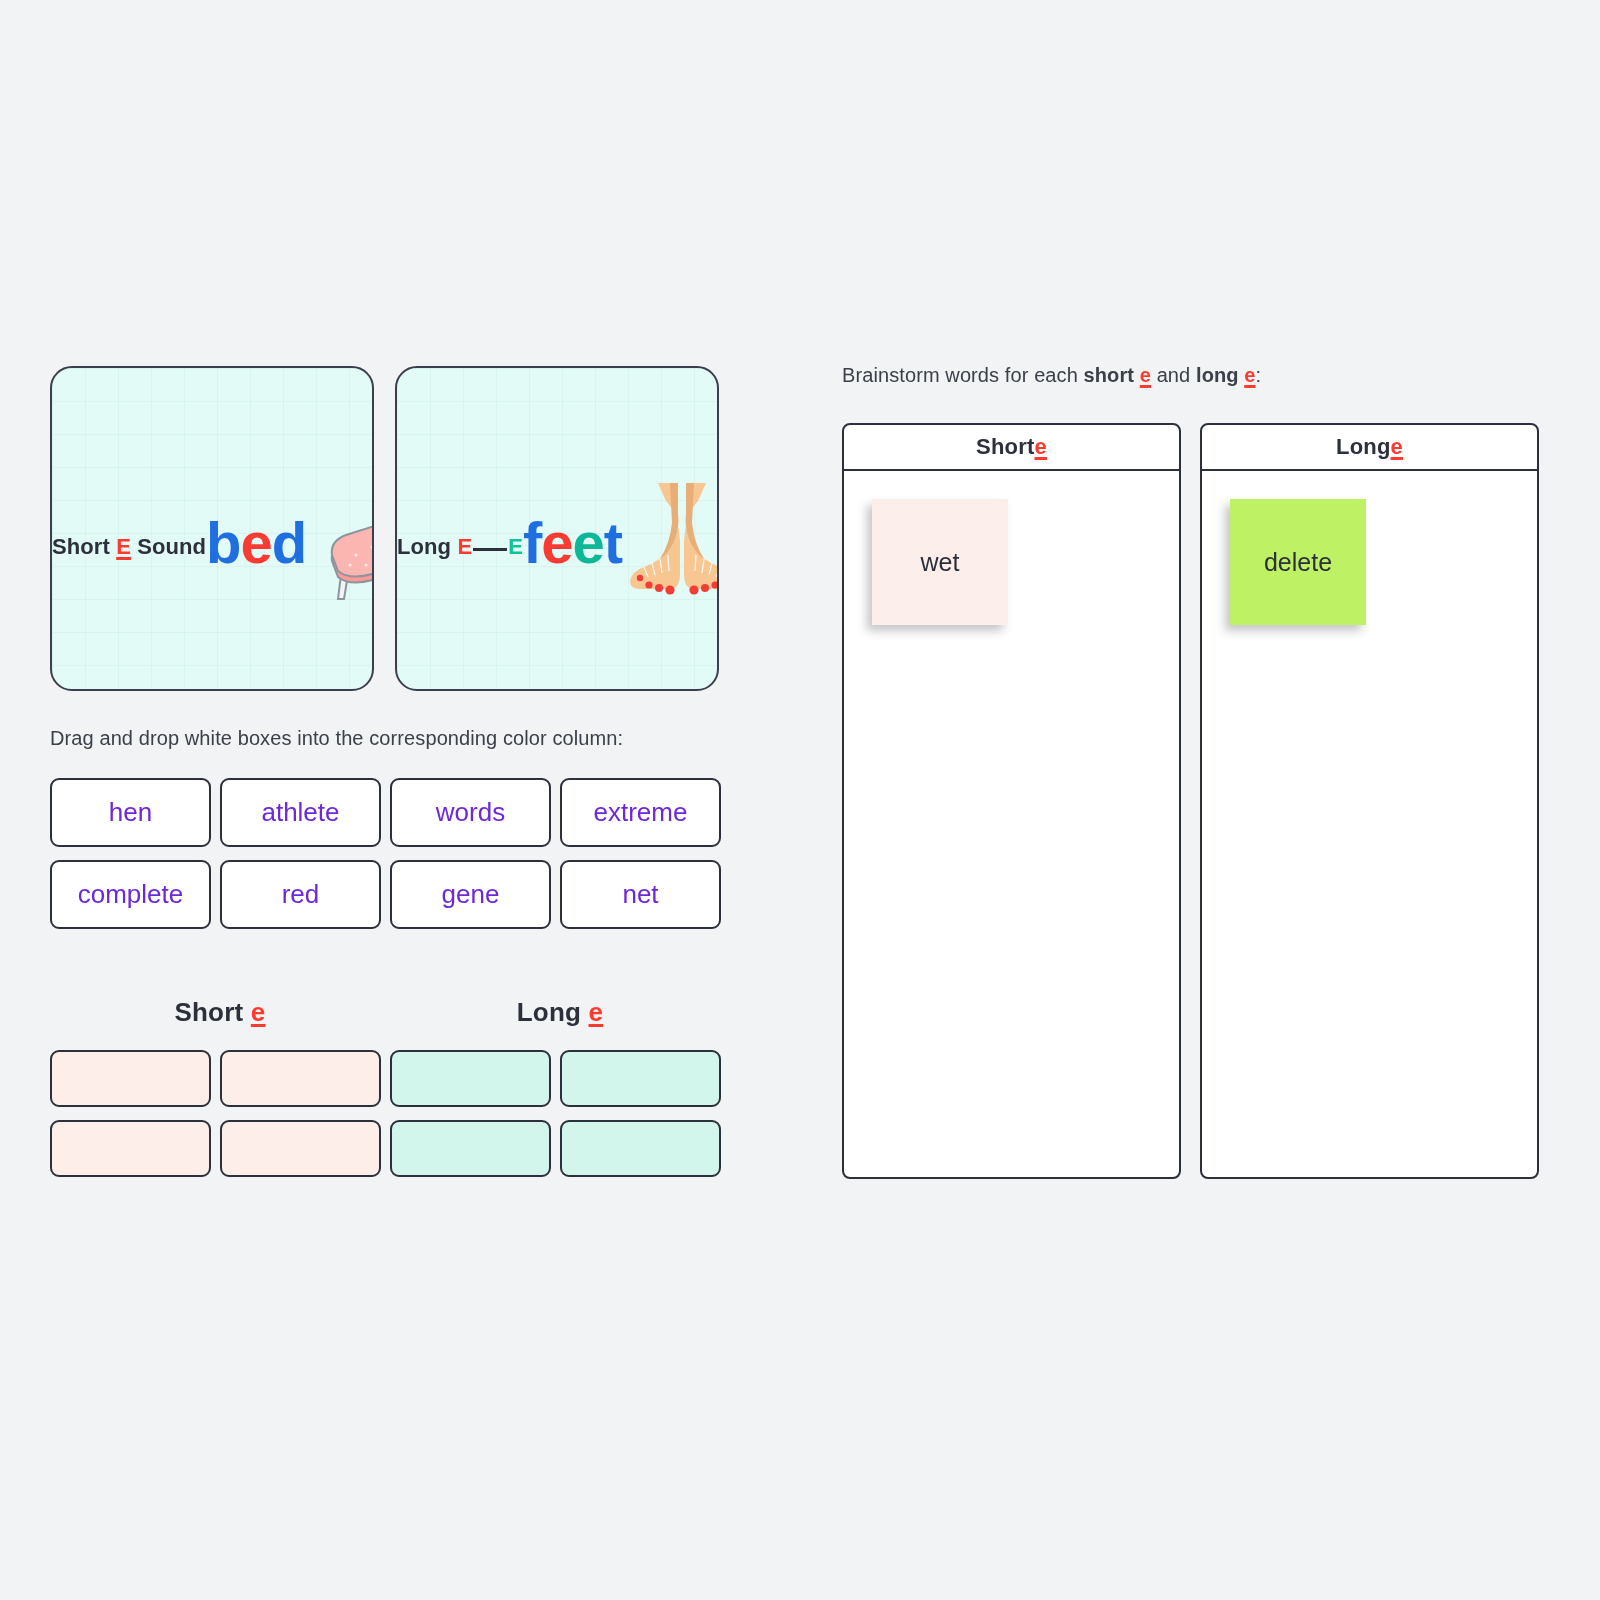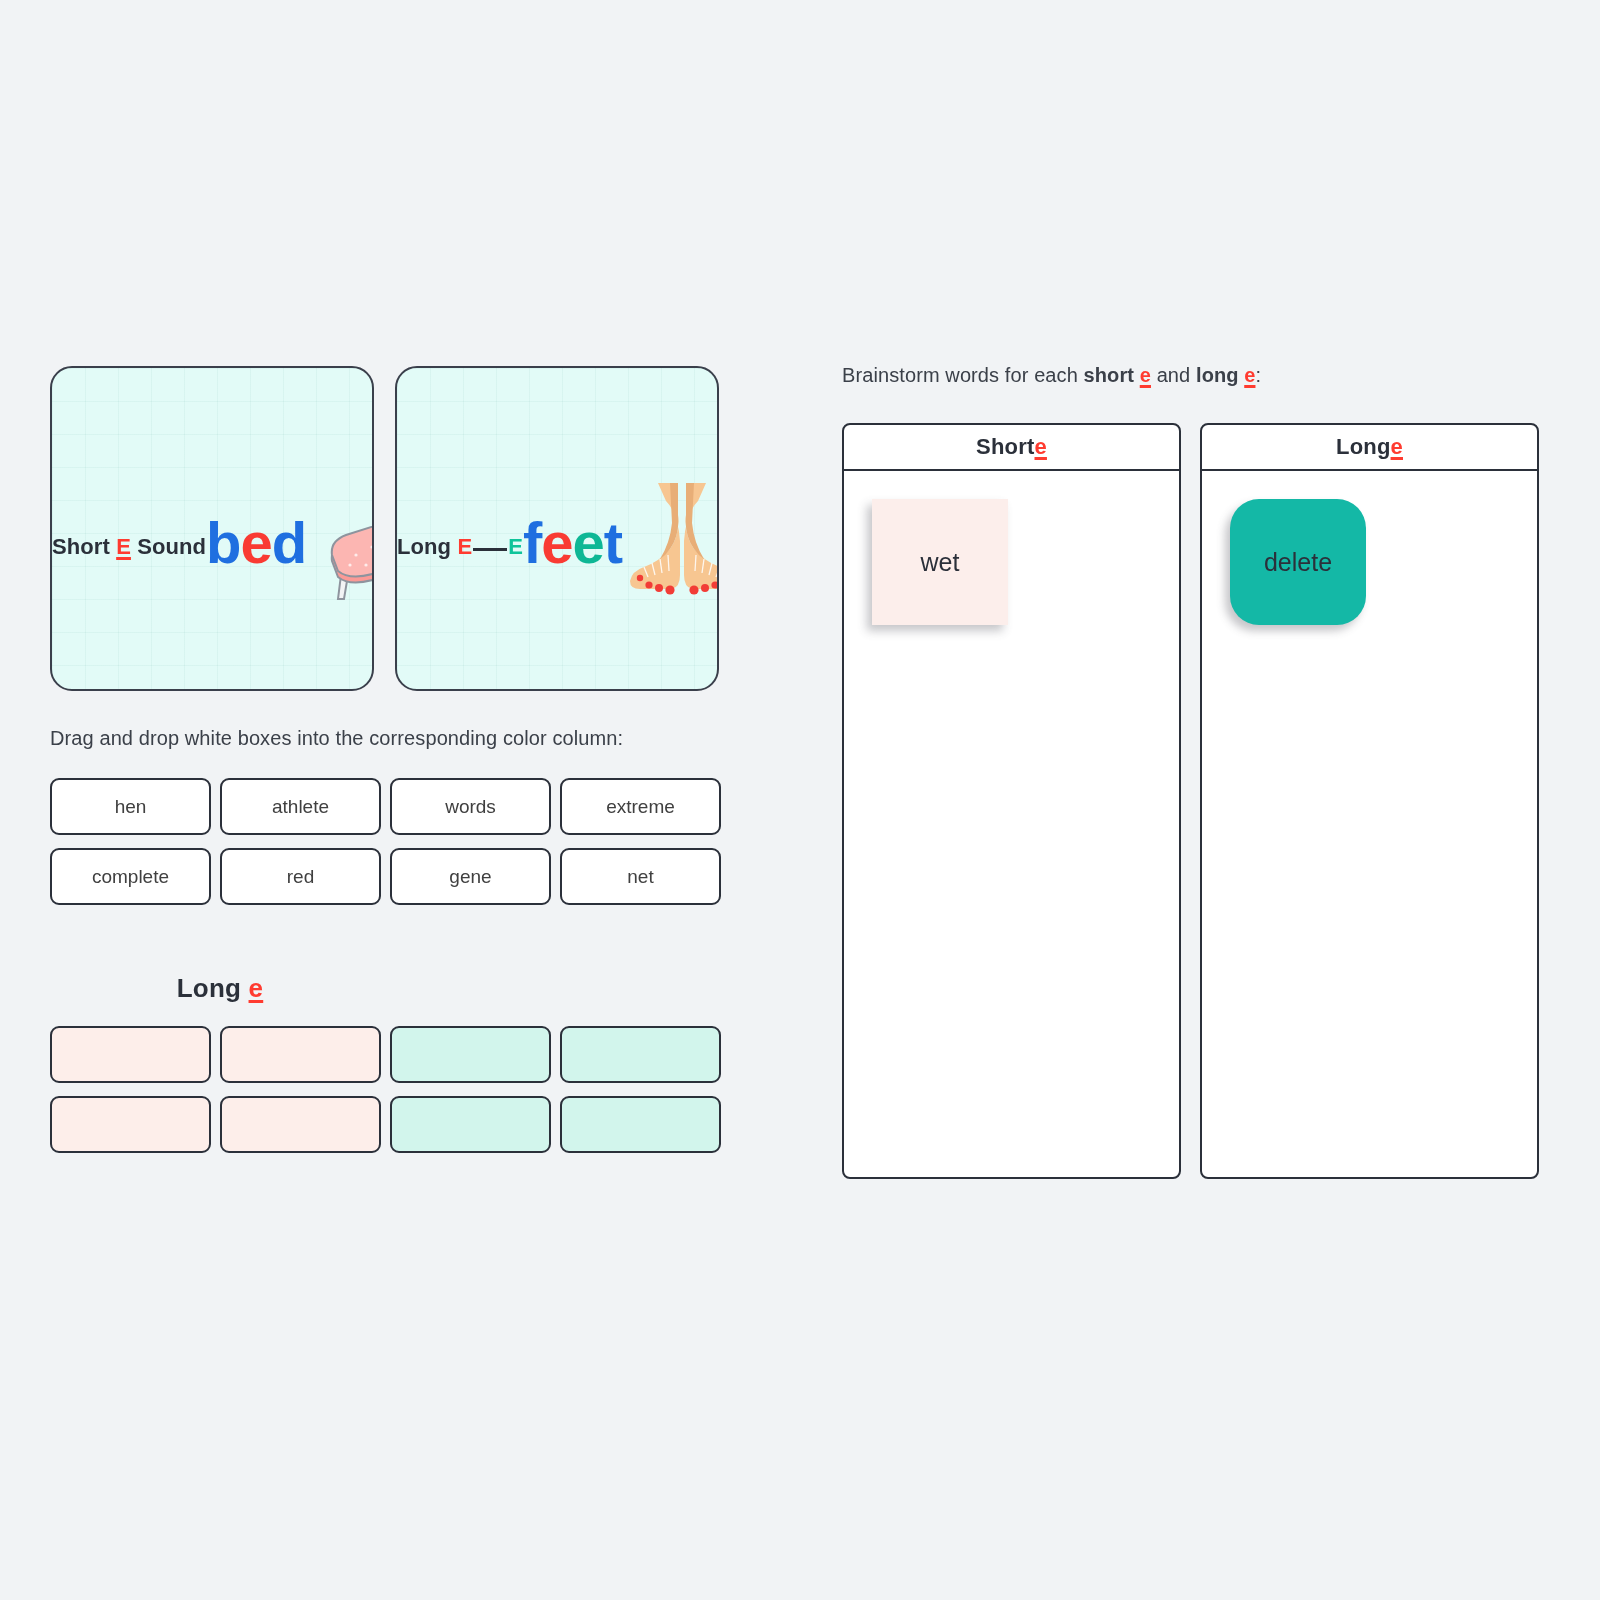--- a/index.html
+++ b/index.html
@@ -108,29 +108,29 @@
   }
 
   
   #word-bank {
     margin-top: 28px;
     display: grid;
     grid-template-columns: repeat(4, 161px);
     gap: 13px 9px;
   }
   .word-chip {
-    height: 57px;
+    height: 69px;
     background: #ffffff;
     border: 2px solid #2b303a;
     border-radius: 9px;
     display: flex;
     align-items: center;
     justify-content: center;
-    font-size: 19px;
-    color: #404040;
+    font-size: 26px;
+    color: #6d28d9;
     box-sizing: border-box;
   }
 
   
   #sort-headings {
     margin-top: 68px;
     display: flex;
   }
   .sort-heading {
     width: 340px;
@@ -204,21 +204,21 @@
     width: 136px;
     height: 126px;
     display: flex;
     align-items: center;
     justify-content: center;
     font-size: 25px;
     color: #2b303a;
     box-shadow: -5px 6px 9px rgba(70,70,80,.30);
   }
   .sticky-note.pink { background: #fceeeb; }
-  .sticky-note.teal { background: #14b8a6; border-radius: 29px; }
+  .sticky-note.teal { background: #bef264; }
 </style>
 </head>
 <body>
 
 <div id="left-column">
 
   <div id="sound-cards">
 
     <div class="sound-card">
       <div class="grid-overlay"></div>
@@ -319,20 +319,21 @@
     <div class="word-chip">athlete</div>
     <div class="word-chip">words</div>
     <div class="word-chip">extreme</div>
     <div class="word-chip">complete</div>
     <div class="word-chip">red</div>
     <div class="word-chip">gene</div>
     <div class="word-chip">net</div>
   </div>
 
   <div id="sort-headings">
+    <div class="sort-heading"><span>Short </span><span class="e-red-ul">e</span></div>
     <div class="sort-heading"><span>Long </span><span class="e-red-ul">e</span></div>
   </div>
 
   <div id="drop-grid">
     <div class="drop-slot short"></div>
     <div class="drop-slot short"></div>
     <div class="drop-slot long"></div>
     <div class="drop-slot long"></div>
     <div class="drop-slot short"></div>
     <div class="drop-slot short"></div>

